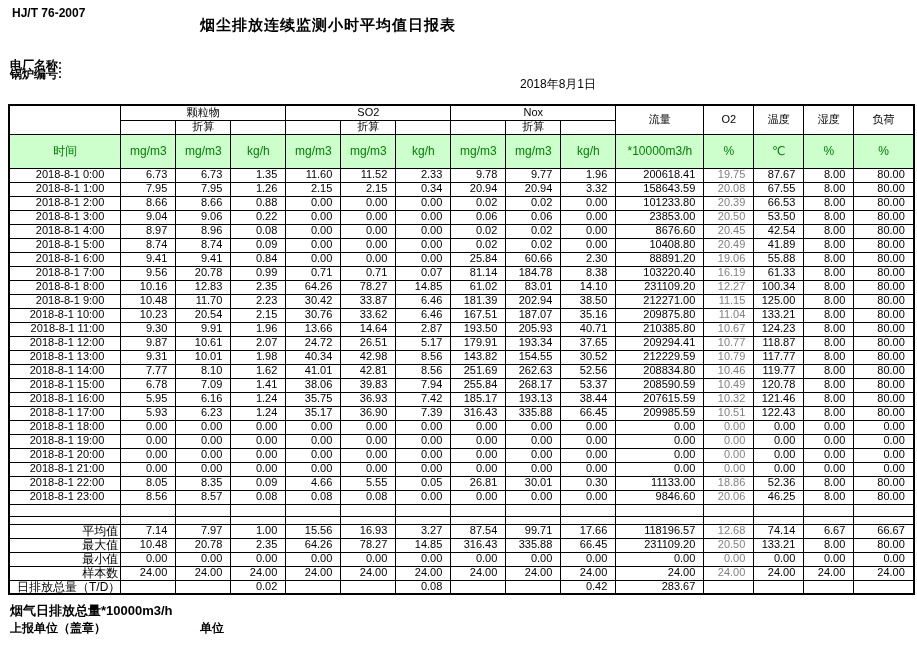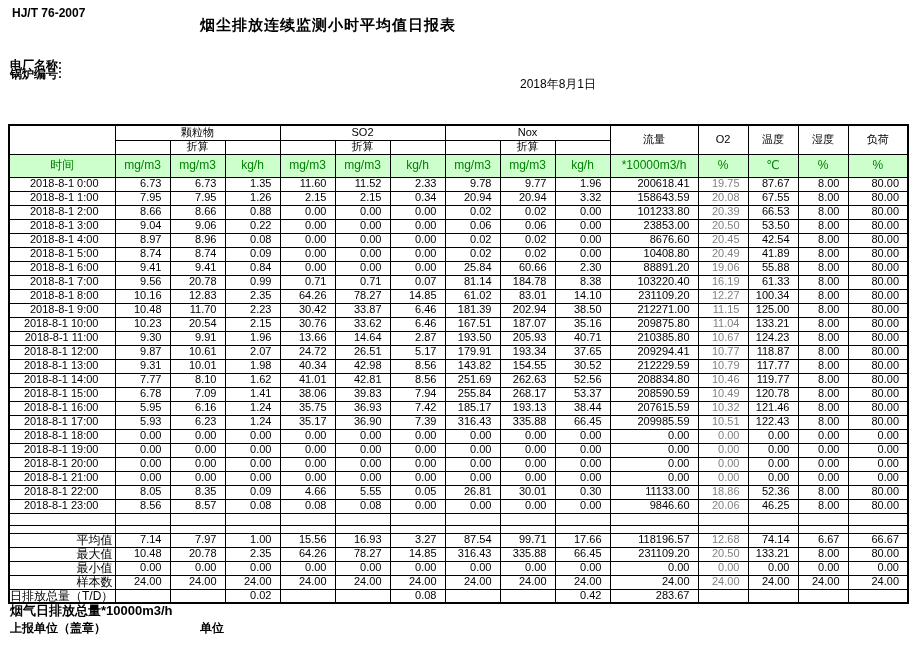--- a/index.html
+++ b/index.html
@@ -13,47 +13,47 @@
   .standard{top:6px;left:12px;font-size:12px;font-weight:bold;}
   .title{top:16px;left:200px;font-size:15px;font-weight:bold;letter-spacing:1px;}
   .plant{top:57px;left:10px;font-size:12px;font-weight:bold;}
   .boiler{top:66px;left:10px;font-size:12px;font-weight:bold;}
   .date{top:76px;left:520px;font-size:12px;}
   .note{top:602px;left:10px;font-size:13px;font-weight:bold;}
   .report-unit{top:620px;left:10px;font-size:12px;font-weight:bold;}
   .unit{top:620px;left:200px;font-size:12px;font-weight:bold;}
 
   table{
-    position:absolute;top:124px;left:8px;
+    position:absolute;top:104px;left:8px;
     border-collapse:collapse;table-layout:fixed;
     border:2px solid #000;
     font-size:11px;line-height:1.05;
   }
   th,td{
     border:1px solid #000;
     padding:0 8px 0 0;
     text-align:right;
     white-space:nowrap;overflow:hidden;
     font-weight:normal;
   }
   thead th{text-align:center;padding:0 2px;}
   thead tr.r1{height:15px;}
   thead tr.r2{height:14px;}
-  thead tr.r3{height:23px;font-size:12px;}
+  thead tr.r3{height:34px;font-size:12px;}
   tbody tr{height:14px;}
   tbody tr.sp1{height:12px;}
   tbody tr.sp2{height:8px;}
   tr.green th{
     background:var(--green-bg,#ccffcc);
     color:var(--green-fg,#008000);
   }
   td.time{padding-right:16px;}
   td.gray{color:var(--gray-fg,#808080);}
   td.lbl{padding-right:2px;font-size:12px;}
-  td.lbl-left{text-align:left;padding-left:0;padding-right:0;font-size:12px;}
+  td.lbl-left{text-align:left;padding-left:7px;padding-right:0;font-size:12px;}
 </style>
 </head>
 <body>
 
 <div class="abs standard">HJ/T  76-2007</div>
 <div class="abs title">烟尘排放连续监测小时平均值日报表</div>
 <div class="abs plant">电厂名称:</div>
 <div class="abs boiler">锅炉编号:</div>
 <div class="abs date">2018年8月1日</div>
 

